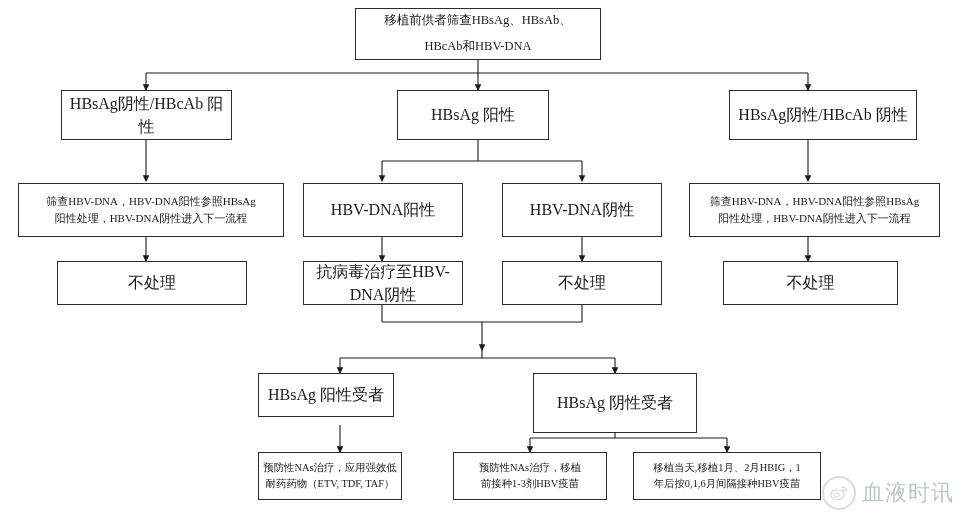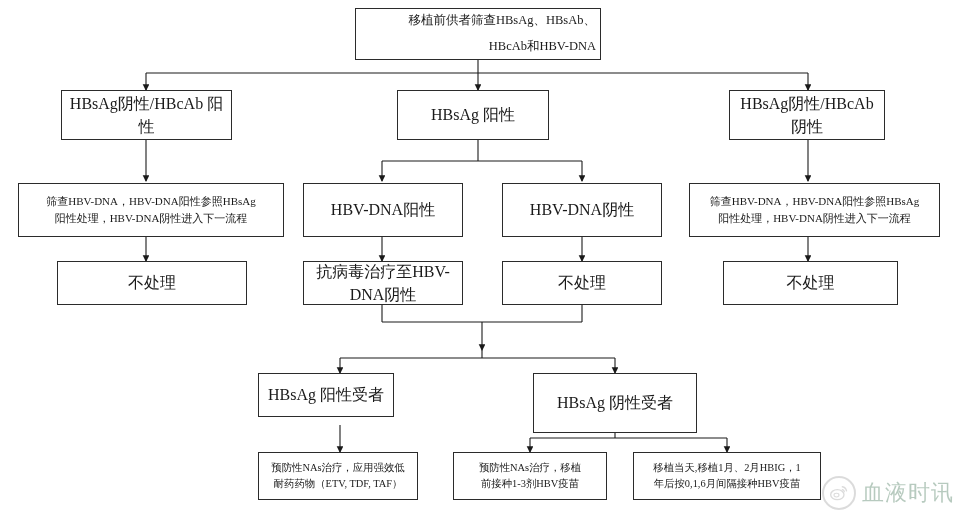--- a/index.html
+++ b/index.html
@@ -24,21 +24,21 @@
     line-height:1.45;
     padding:2px 4px;
     z-index:2;
   }
   .node .txt{display:block;width:100%;}
   .fs13{font-size:12.5px;}
   .fs12{font-size:16px;}
   .fs11{font-size:11px;}
   .fs105{font-size:10.4px;}
   .lh18{line-height:1.55;}
-  .lh22{line-height:2.05;text-align:right;}
+  .lh22{line-height:2.05;}
   .watermark{
     position:absolute;
     right:6px;bottom:6px;
     display:flex;align-items:center;gap:6px;
     opacity:.30;
     z-index:5;
     pointer-events:none;
   }
   .wm-logo{
     width:30px;height:30px;border-radius:50%;
@@ -117,21 +117,21 @@
   </div>
 
   <div class="node fs12" style="left:61px;top:90px;width:171px;height:50px;">
     <span class="txt">HBsAg阴性/HBcAb 阳性</span>
   </div>
 
   <div class="node fs12" style="left:397px;top:90px;width:152px;height:50px;">
     <span class="txt">HBsAg 阳性</span>
   </div>
 
-  <div class="node fs12" style="left:729px;top:90px;width:156px;height:50px;">
+  <div class="node fs12" style="left:729px;top:90px;width:188px;height:50px;">
     <span class="txt">HBsAg阴性/HBcAb 阴性</span>
   </div>
 
   <div class="node fs11 lh18" style="left:18px;top:183px;width:266px;height:54px;">
     <span class="txt">
       <span>筛查HBV-DNA，HBV-DNA阳性参照HBsAg</span><br>
       <span>阳性处理，HBV-DNA阴性进入下一流程</span>
     </span>
   </div>
 
@@ -167,21 +167,21 @@
   </div>
 
   <div class="node fs12" style="left:258px;top:373px;width:136px;height:44px;">
     <span class="txt">HBsAg 阳性受者</span>
   </div>
 
   <div class="node fs12" style="left:533px;top:373px;width:164px;height:60px;">
     <span class="txt">HBsAg 阴性受者</span>
   </div>
 
-  <div class="node fs105 lh18" style="left:258px;top:452px;width:160px;height:48px;">
+  <div class="node fs105 lh18" style="left:258px;top:452px;width:144px;height:48px;">
     <span class="txt">
       <span>预防性NAs治疗，应用强效低</span><br>
       <span>耐药药物（ETV, TDF, TAF）</span>
     </span>
   </div>
 
   <div class="node fs105 lh18" style="left:453px;top:452px;width:154px;height:48px;">
     <span class="txt">
       <span>预防性NAs治疗，移植</span><br>
       <span>前接种1-3剂HBV疫苗</span>

